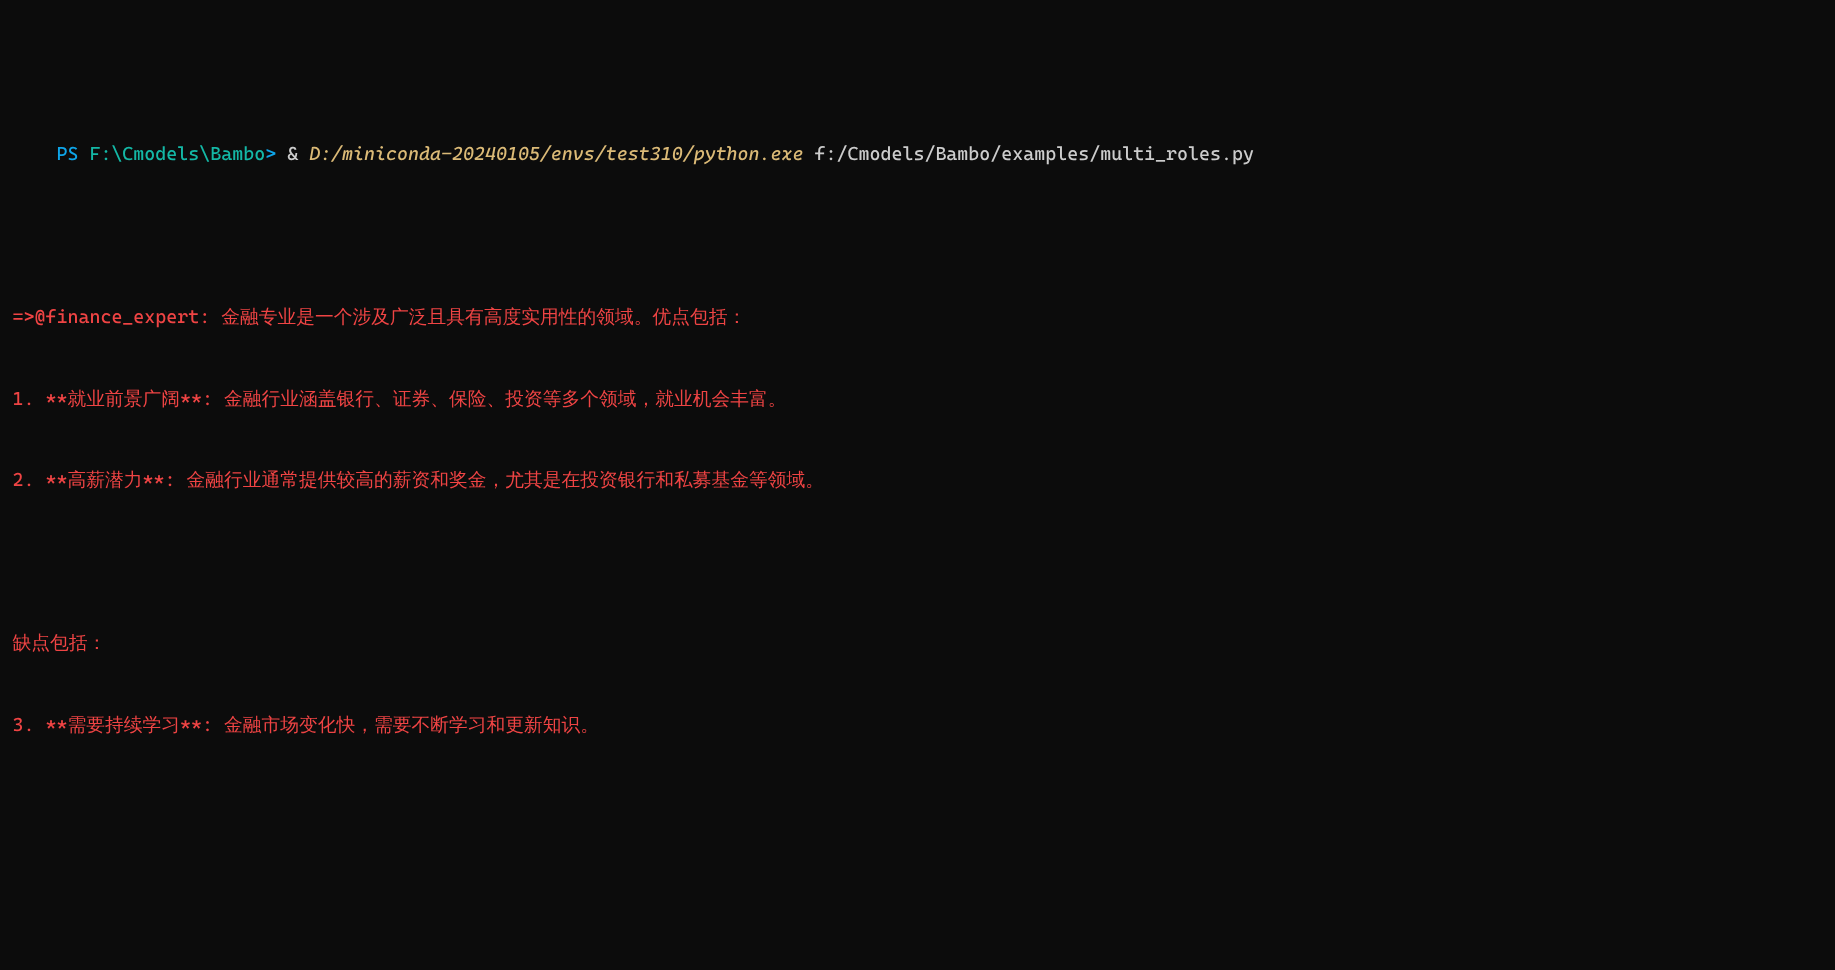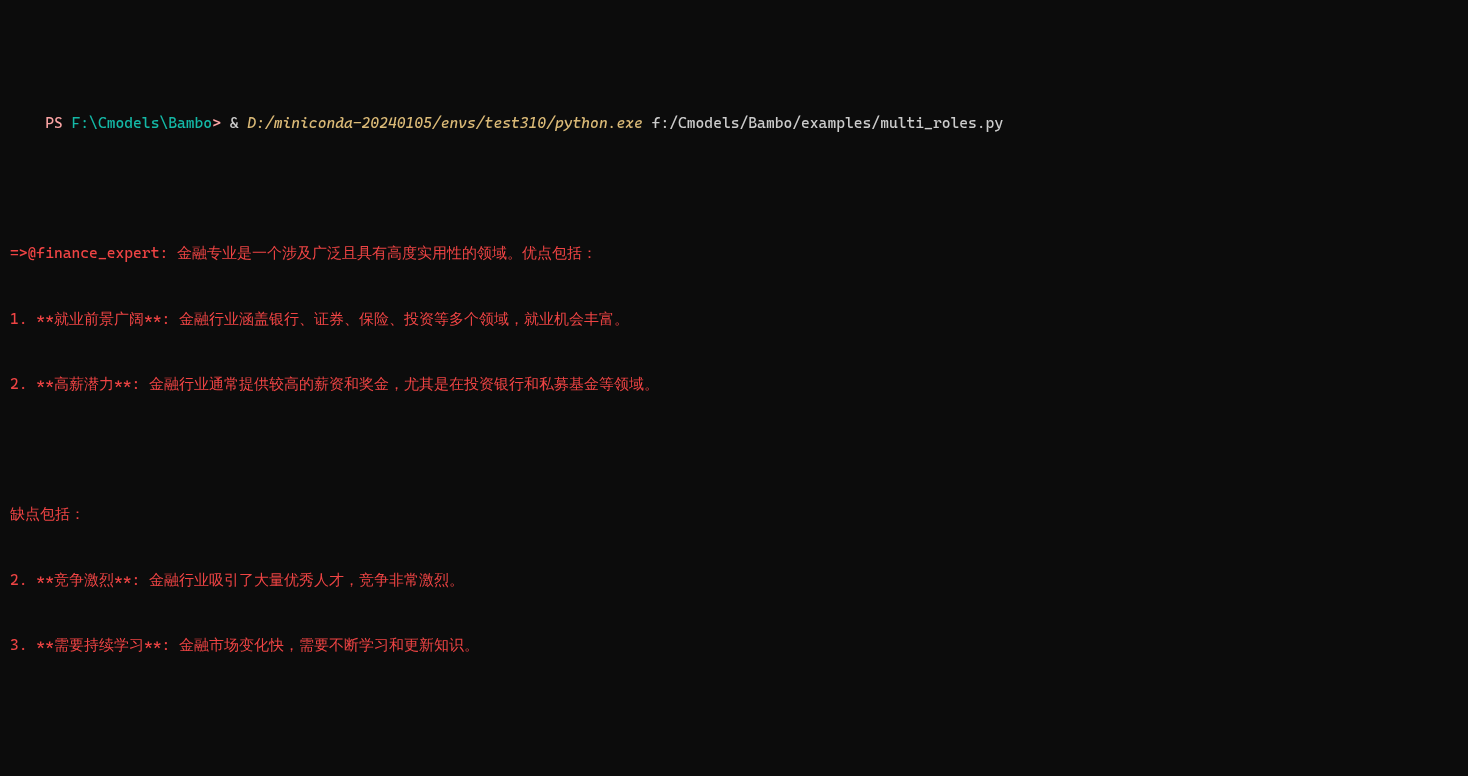--- a/index.html
+++ b/index.html
@@ -12,21 +12,21 @@
     line-height: 1.45;
     width: 1468px;
     height: 776px;
     overflow: hidden;
   }
   .terminal {
     padding: 4px 10px 10px 10px;
     white-space: pre-wrap;
     word-break: break-word;
   }
-  .prompt-ps   { color: #fca5a5; }
+  .prompt-ps   { color: #0ea5e9; }
   .prompt-path { color: #14b8a6; }
   .amp         { color: #cccccc; }
   .exe-path    { color: #dbba77; font-style: italic; }  
   .script-path { color: #cccccc; }
   .out         { color: #ef4444; }
   .block { display: block; }
   .segment { white-space: pre-wrap; }
 </style>
 </head>
 <body>
@@ -37,21 +37,20 @@
   <div class="block">
     <span class="prompt-ps segment">PS </span><span class="prompt-path segment">F:\Cmodels\Bambo</span><span class="prompt-ps segment">&gt; </span><span class="amp segment">&amp; </span><span class="exe-path segment">D:/miniconda-20240105/envs/test310/python.exe</span><span class="segment"> </span><span class="script-path segment">f:/Cmodels/Bambo/examples/multi_roles.py</span>
   </div>
 
   
   <div class="block out">=&gt;@finance_expert: 金融专业是一个涉及广泛且具有高度实用性的领域。优点包括：</div>
   <div class="block out">1. **就业前景广阔**: 金融行业涵盖银行、证券、保险、投资等多个领域，就业机会丰富。</div>
   <div class="block out">2. **高薪潜力**: 金融行业通常提供较高的薪资和奖金，尤其是在投资银行和私募基金等领域。</div>
   <div class="block out">&nbsp;</div>
   <div class="block out">缺点包括：</div>
-  <div class="block out">2. **竞争激烈**: 金融行业吸引了大量优秀人才，竞争非常激烈。</div>
   <div class="block out">3. **需要持续学习**: 金融市场变化快，需要不断学习和更新知识。</div>
   
 
   
   
   
   
   
   
   

